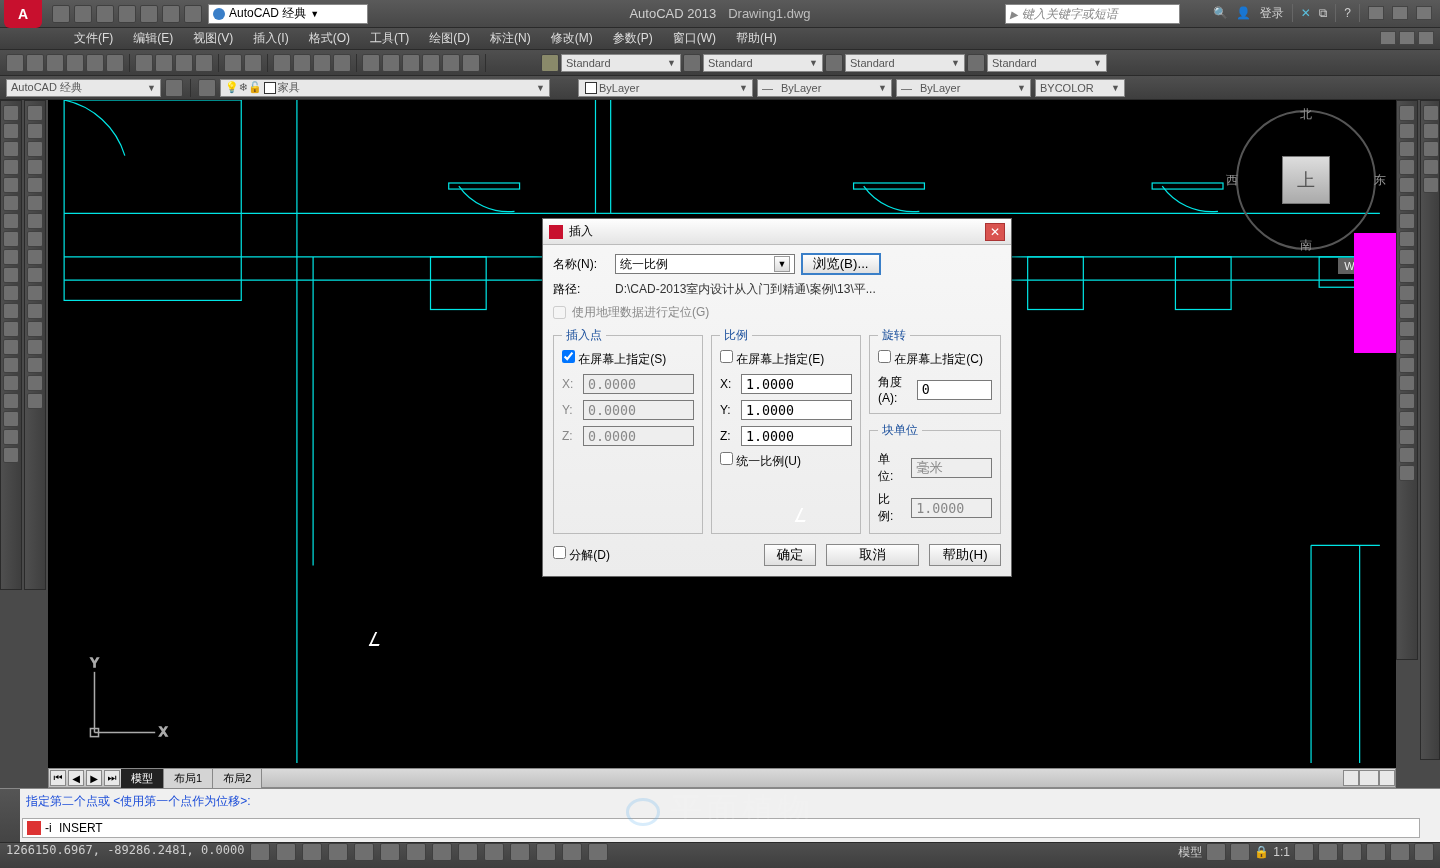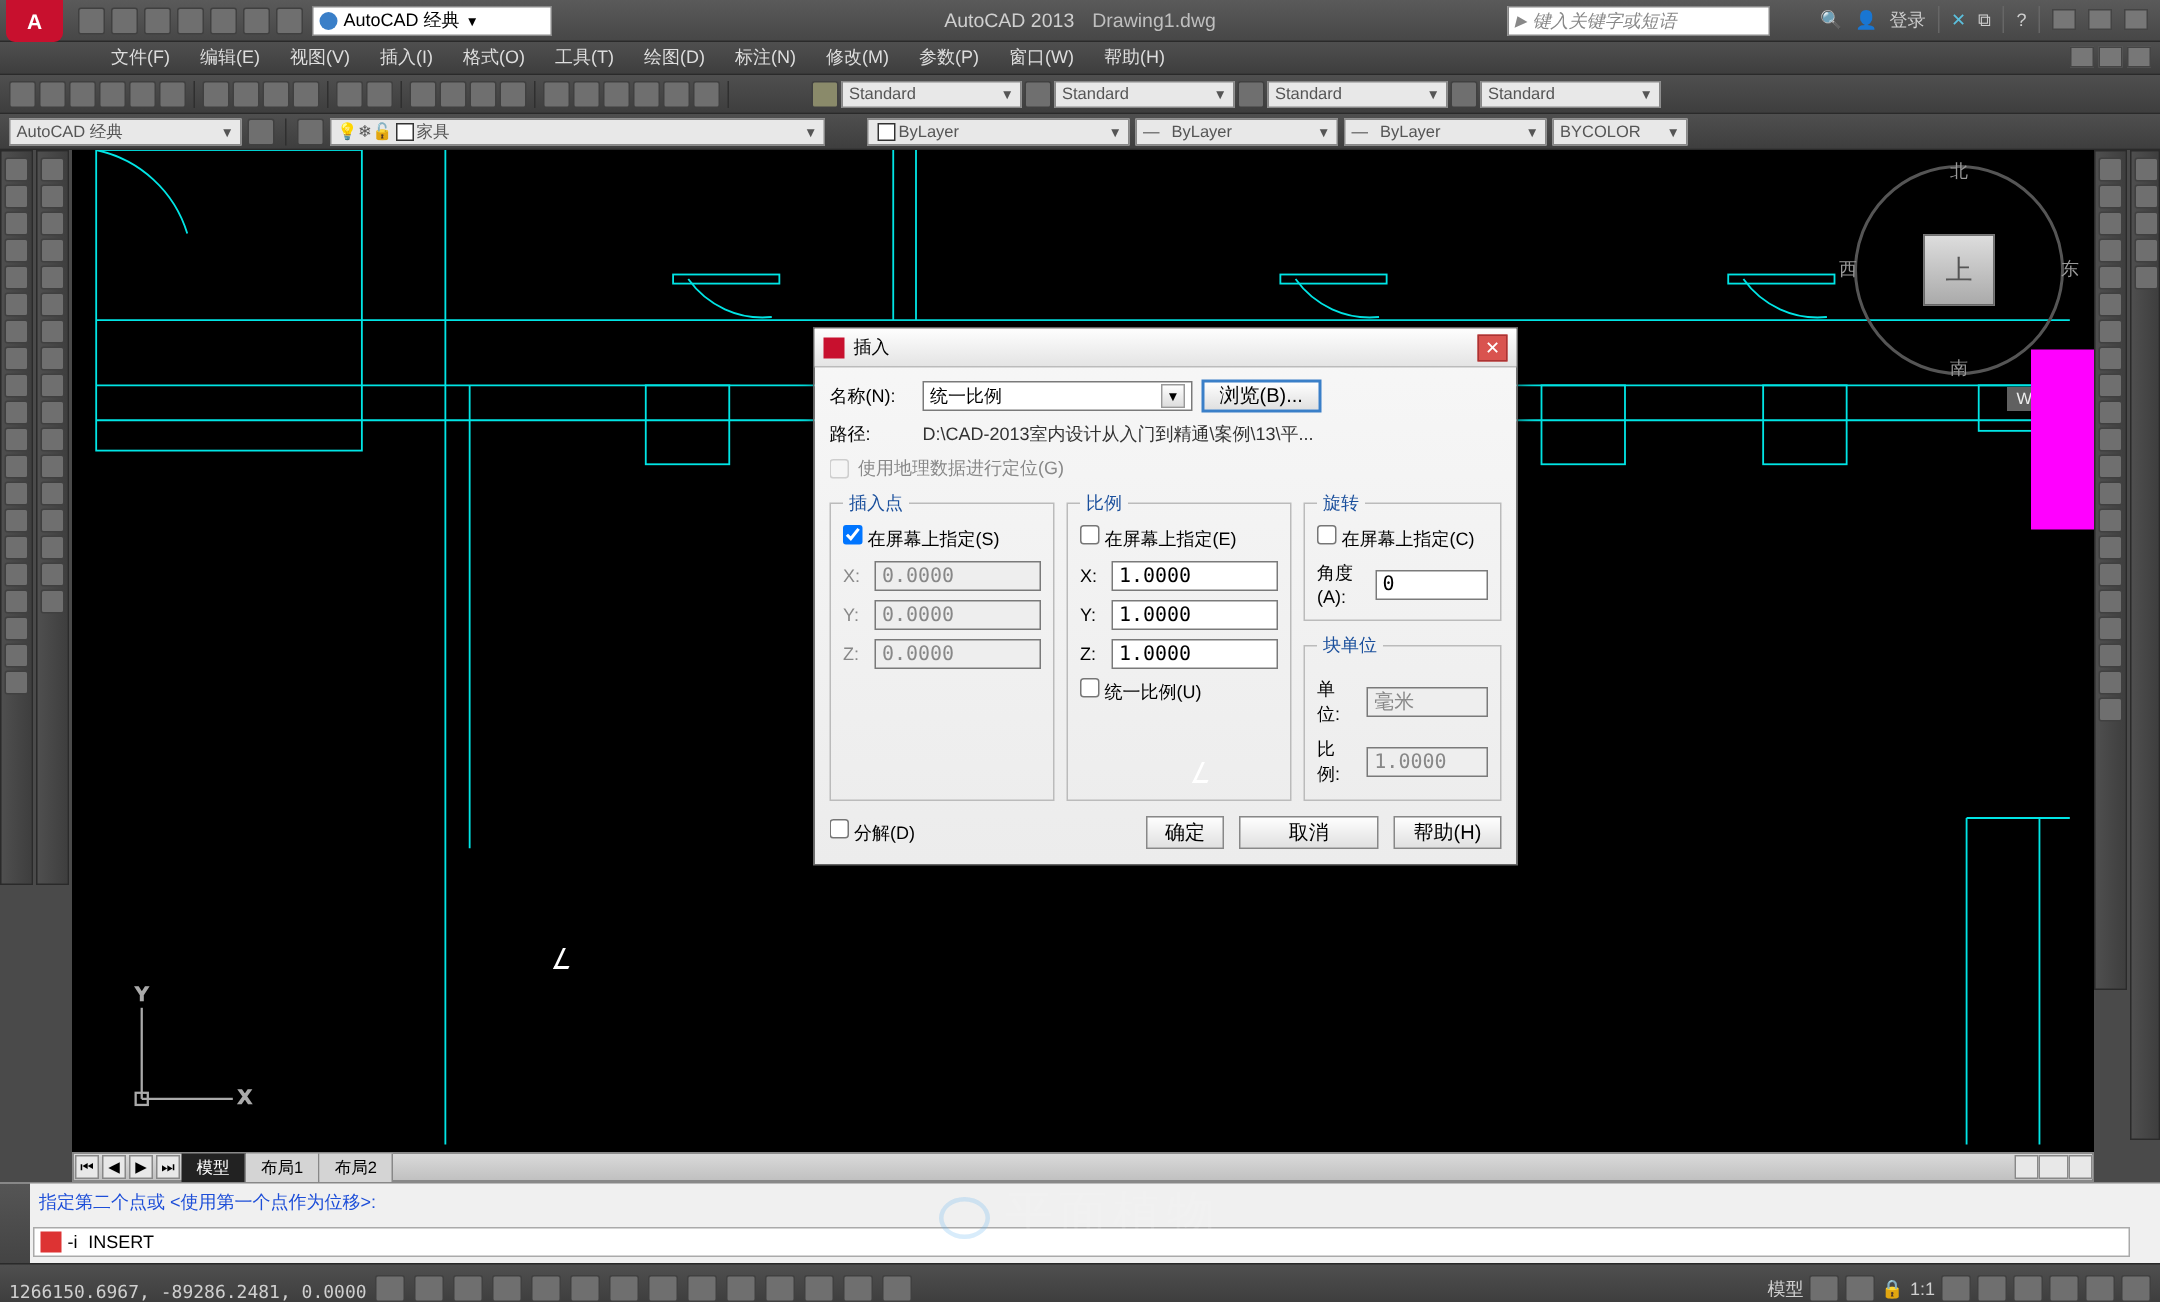--- a/index.html
+++ b/index.html
@@ -69,21 +69,21 @@
 .tabs .scroll div { width:16px; height:16px; border:1px solid #888; background:#e8e8e8; }
 
 
 .cmdarea { position:absolute; left:0; right:0; bottom:26px; height:54px; background:#f0f0f0; border-top:1px solid #888; }
 .cmdarea .handle { position:absolute; left:0; top:0; width:20px; height:100%; background:linear-gradient(#555,#444); }
 .cmdarea .history { position:absolute; left:22px; right:20px; top:4px; height:22px; color:#1d4ed8; font-size:12px; padding:0 4px; white-space:pre; }
 .cmdarea .input { position:absolute; left:22px; right:20px; bottom:4px; height:20px; background:#fff; border:1px solid #aaa; display:flex; align-items:center; padding:0 4px; font-family:Consolas,monospace; font-size:12px; }
 .cmdarea .input .icon { width:14px; height:14px; background:#d33; margin-right:4px; }
 
 
-.status { position:absolute; left:0; right:0; bottom:0; height:26px; background:linear-gradient(#4f4f4f,#3e3e3e); border-top:1px solid #2a2a2a; display:flex; align-items:flex-end; color:#cfcfcf; font-size:12px; padding:0 6px; gap:6px; }
+.status { position:absolute; left:0; right:0; bottom:0; height:26px; background:linear-gradient(#4f4f4f,#3e3e3e); border-top:1px solid #2a2a2a; display:flex; align-items:flex-start; color:#cfcfcf; font-size:12px; padding:0 6px; gap:6px; }
 .status .coords { font-family:Consolas,monospace; font-size:12px; }
 .status .sicon { width:20px; height:18px; background:#6f6f6f; border:1px solid #404040; border-radius:2px; flex:none; }
 .status .right { margin-left:auto; display:flex; align-items:center; gap:4px; }
 
 
 .dialog { position:absolute; left:542px; top:218px; width:470px; background:linear-gradient(#f7f7f7,#ececec); border:1px solid #666; box-shadow:2px 4px 12px rgba(0,0,0,.6); font-size:12px; }
 .dialog .titlebar { height:26px; background:linear-gradient(#fefefe,#e4e4e4); border-bottom:1px solid #bbb; display:flex; align-items:center; padding:0 6px; }
 .dialog .titlebar .dicon { width:14px; height:14px; background:#c8102e; margin-right:6px; }
 .dialog .titlebar .close { margin-left:auto; width:20px; height:18px; background:#d9534f; color:#fff; display:flex; align-items:center; justify-content:center; border:1px solid #a33; font-size:12px; }
 .dialog .body { padding:8px 10px 10px; }

